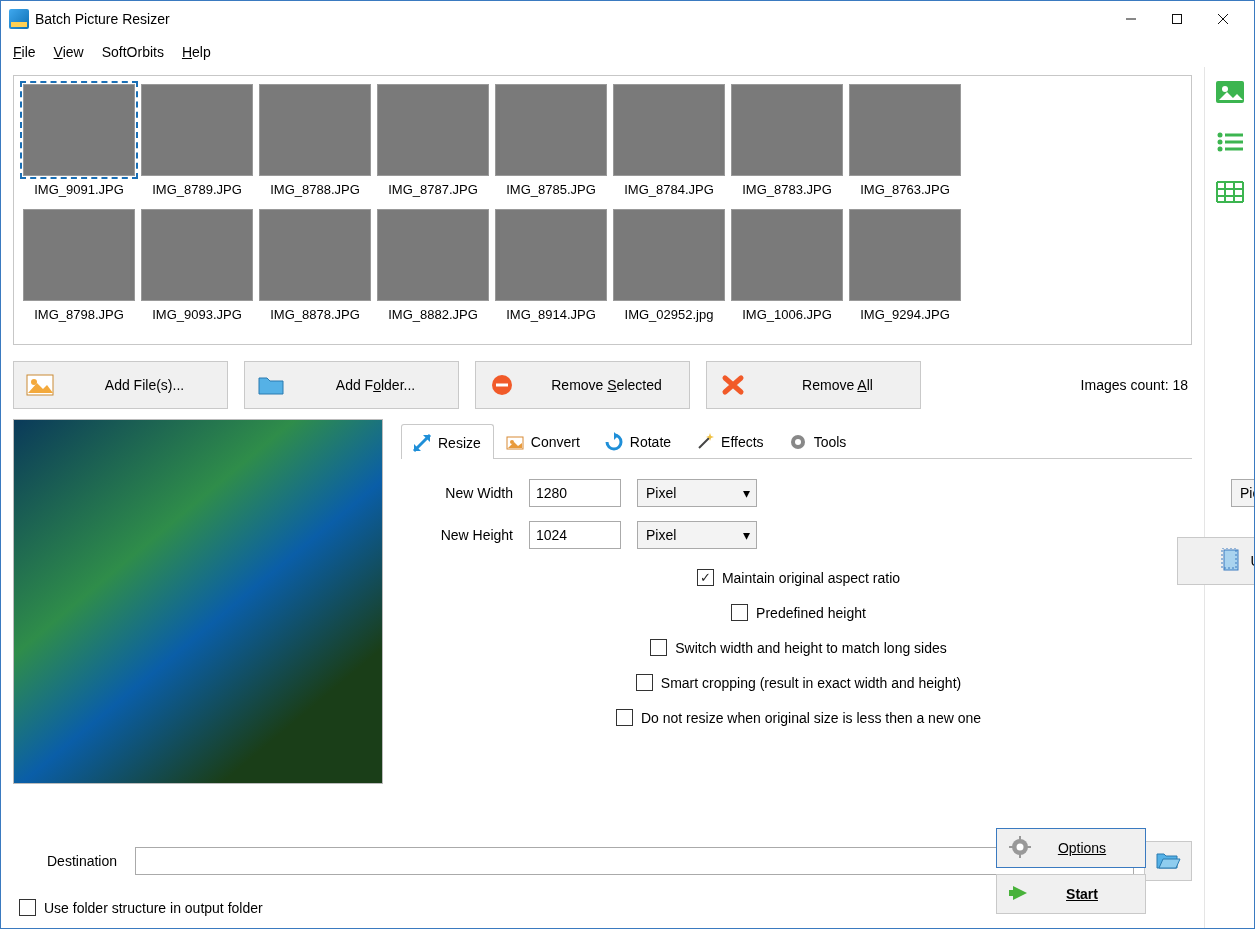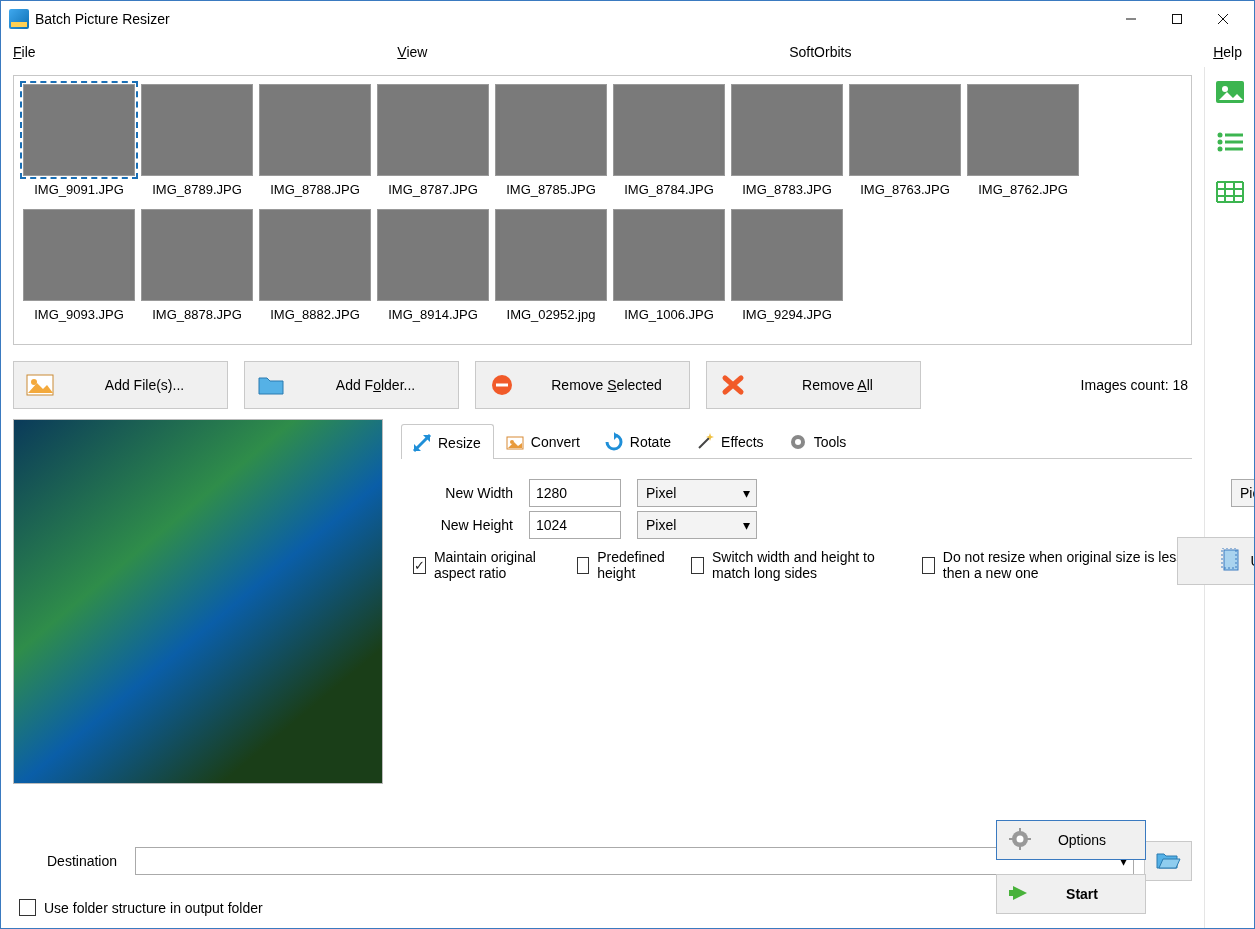--- a/index.html
+++ b/index.html
@@ -3,21 +3,21 @@
 <meta charset="utf-8">
 <style>
 * { box-sizing: border-box; margin: 0; padding: 0; font-family: "Segoe UI", Tahoma, sans-serif; font-size: 14px; }
 body { background: #fff; color: #000; width: 1255px; height: 929px; display: flex; flex-direction: column; border: 1px solid #3a7ac0; overflow: hidden; }
 .titlebar { height: 36px; display: flex; align-items: center; padding: 0 8px 0 8px; }
 .titlebar .app-icon { width: 20px; height: 20px; margin-right: 6px; background: linear-gradient(135deg,#3fa8ef,#0e6fb3); border-radius: 2px; position: relative; }
 .titlebar .app-icon::after { content:""; position:absolute; left:2px; right:2px; bottom:2px; height:5px; background:#ffd054; }
 .titlebar .title { flex: 1; font-size: 14px; }
 .winbtn { width: 46px; height: 32px; display: flex; align-items: center; justify-content: center; }
 .winbtn svg { width: 12px; height: 12px; stroke: #111; stroke-width: 1; fill: none; }
-.menubar { height: 30px; display: flex; align-items: center; padding: 0 12px; gap: 18px; justify-content: space-between; }
+.menubar { height: 30px; display: flex; align-items: center; padding: 0 12px; gap: 18px; }
 .menubar .mitem { cursor: default; }
 .menubar .mitem .ul { text-decoration: underline; }
 .body { flex: 1; display: flex; }
 .main { flex: 1; padding: 8px 12px 12px 12px; display: flex; flex-direction: column; gap: 10px; }
 .sideicons { width: 50px; border-left: 1px solid #e5e5e5; display: flex; flex-direction: column; align-items: center; padding-top: 14px; gap: 28px; }
 .sideicons .sicon { width: 28px; height: 22px; }
 .thumbs { border: 1px solid #c7c7c7; background: #fff; padding: 6px 6px 16px 6px; height: 270px; overflow: hidden; }
 .trow { display: flex; }
 .thumb { width: 118px; text-align: center; }
 .thumb .img { width: 112px; height: 92px; margin: 2px auto 6px auto; background: #7a7a7a; border: 1px solid #999; }
@@ -28,42 +28,42 @@
 .tbtn .ticon { width: 28px; height: 24px; margin-right: 20px; flex-shrink:0; }
 .tbtn .tlabel { flex: 1; text-align: center; }
 .countlbl { margin-left: auto; padding-right: 4px; }
 .mid { display: flex; gap: 18px; flex: 1; }
 .preview { width: 370px; height: 365px; background: linear-gradient(140deg,#0a3a5a,#2f8d4a 35%,#0a5ea8 55%,#1a3e18 80%); border: 1px solid #bbb; }
 .tabsarea { flex: 1; display: flex; flex-direction: column; }
 .tabs { display: flex; border-bottom: 1px solid #c9c9c9; height: 40px; align-items: flex-end; }
 .tab { display: flex; align-items: center; padding: 8px 12px 6px 10px; gap: 6px; border: 1px solid transparent; border-bottom: none; cursor: default; }
 .tab.active { border-color: #c9c9c9; background: #fff; border-top-left-radius: 3px; border-top-right-radius: 3px; position: relative; top: 1px; }
 .tab .ticonS { width: 20px; height: 20px; }
-.tabbody { padding: 20px 8px 8px 12px; display: flex; flex-direction: column; gap: 4px; }
+.tabbody { padding: 20px 8px 8px 12px; display: flex; flex-direction: column; gap: 14px; }
 .dimrow { display: flex; align-items: center; gap: 16px; }
 .dimrow .dlabel { width: 100px; text-align: right; }
 .dimrow input[type=text] { width: 92px; height: 28px; border: 1px solid #aaa; padding: 0 6px; }
 .combo { display: flex; align-items: center; justify-content: space-between; border: 1px solid #aaa; background: #f3f3f3; height: 28px; padding: 0 6px 0 8px; }
 .combo .chev { margin-left: 8px; }
 .dimrow .combo { width: 120px; }
 .stdcol { position: absolute; left: 830px; display:flex; flex-direction:column; gap:30px; }
 .relwrap { position: relative; }
 .stdsize { width: 330px; }
 .canvasbtn { display: flex; align-items: center; justify-content: center; gap: 10px; border: 1px solid #c9c9c9; background: #f0f0f0; width: 240px; height: 48px; }
-.checks { display: flex; flex-direction: row; gap: 18px; margin-top: 6px; }
+.checks { display: flex; flex-direction: column; gap: 18px; margin-top: 6px; align-items: center; }
 .chk { display: flex; align-items: center; gap: 8px; }
 .chkbox { width: 17px; height: 17px; border: 1px solid #333; display: flex; align-items: center; justify-content: center; background:#fff; }
 .chkbox.checked::after { content:"✓"; font-size: 13px; color:#222; line-height:1; }
 .destrow { display: flex; align-items: center; gap: 10px; margin-top: 6px; }
 .destrow .dlbl { padding: 0 8px 0 34px; }
 .destrow .combo { flex: 1; background: #fff; }
 .browsebtn { width: 48px; height: 40px; border: 1px solid #c9c9c9; background: #f0f0f0; display:flex; align-items:center; justify-content:center; }
 .bigbtn { display: flex; align-items: center; width: 150px; height: 40px; border: 1px solid #3a7ac0; background: #f0f0f0; padding: 0 12px; }
 .bigbtn .blabel { flex:1; text-align:center; font-weight:400; }
-.bottomright { display: flex; flex-direction: column; align-items: flex-end; gap: 14px; position: absolute; right: 58px; bottom: 14px; }
+.bottomright { display: flex; flex-direction: column; align-items: flex-end; gap: 6px; position: absolute; right: 58px; bottom: 14px; text-decoration: underline; }
 .usefolderrow { margin-top: 8px; padding-left: 6px; }
 
 .c1{background:linear-gradient(135deg,#0a5ea8,#2f8d4a);} .c2{background:linear-gradient(#3b5e2f,#6b8a56);} .c3{background:linear-gradient(#b3905f,#7ca0b0);}
 .c4{background:linear-gradient(#c9a978,#87acc0);} .c5{background:linear-gradient(#b8956a,#86a9bd);} .c6{background:linear-gradient(#cda470,#88aec2);}
 .c7{background:linear-gradient(#2e5a32,#6a8a58);} .c8{background:linear-gradient(#2a5230,#5f7d4f);} .c9{background:linear-gradient(#0b0826,#8a18d0,#e325b1);}
 .c10{background:linear-gradient(#d8c29a,#7fb4cf);} .c11{background:linear-gradient(#f5a338,#d57412,#2a2a3a);} .c12{background:linear-gradient(#f28c2d,#d06a12);}
 .c13{background:linear-gradient(#d4b68c,#a8b7c0);} .c14{background:linear-gradient(#eec56f,#cba250);} .c15{background:linear-gradient(#4f6b40,#d7cf3f);}
 .c16{background:linear-gradient(#0b5a9a,#3ec5e6);} .c17{background:linear-gradient(#0a0a0f,#b39a48);} .c18{background:linear-gradient(#3aa0cf,#d6b080);}
 </style>
 </head>
@@ -127,26 +127,26 @@
             <div class="lbl">IMG_8784.JPG</div>
           </div>
           <div class="thumb">
             <div class="img c7"></div>
             <div class="lbl">IMG_8783.JPG</div>
           </div>
           <div class="thumb">
             <div class="img c8"></div>
             <div class="lbl">IMG_8763.JPG</div>
           </div>
-          <div class="thumb">
-            <div class="img c9"></div>
-            <div class="lbl">IMG_8762.JPG</div>
-          </div>
         </div>
       <div class="trow" id="row2" style="margin-top:10px;">
+          <div class="thumb">
+            <div class="img c10"></div>
+            <div class="lbl">IMG_8798.JPG</div>
+          </div>
           <div class="thumb">
             <div class="img c12"></div>
             <div class="lbl">IMG_9093.JPG</div>
           </div>
           <div class="thumb">
             <div class="img c13"></div>
             <div class="lbl">IMG_8878.JPG</div>
           </div>
           <div class="thumb">
             <div class="img c14"></div>
@@ -280,20 +280,24 @@
                 <span class="chkbox checked"></span>
                 <span>Maintain original aspect ratio</span>
               </div>
             <div class="chk">
                 <span class="chkbox"></span>
                 <span>Predefined height</span>
               </div>
             <div class="chk">
                 <span class="chkbox"></span>
                 <span>Switch width and height to match long sides</span>
+              </div>
+            <div class="chk">
+                <span class="chkbox"></span>
+                <span>Smart cropping (result in exact width and height)</span>
               </div>
             <div class="chk">
                 <span class="chkbox"></span>
                 <span>Do not resize when original size is less then a new one</span>
               </div>
           </div>
         </div>
       </div>
     </div>
 

